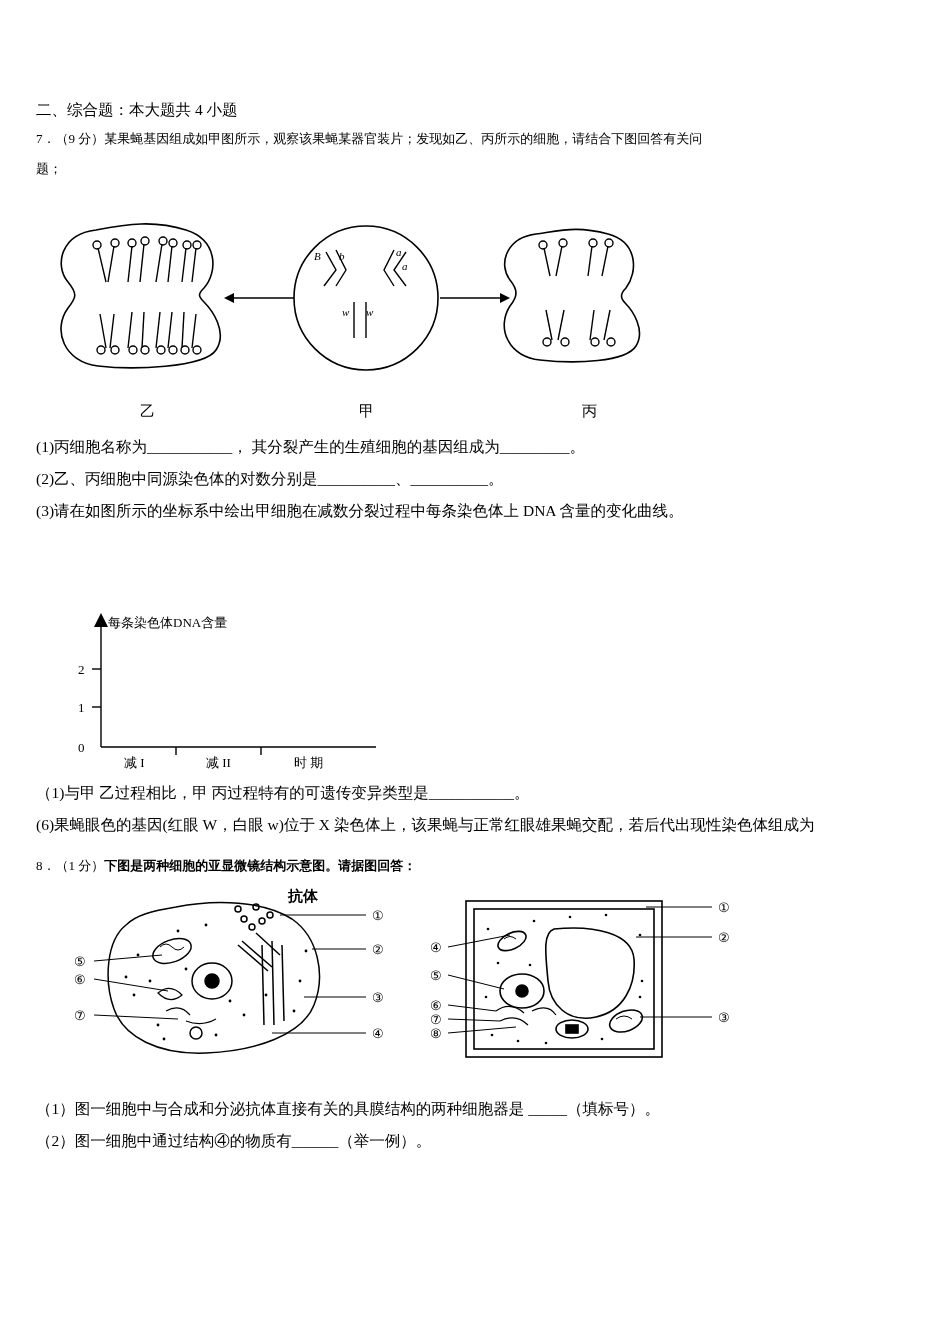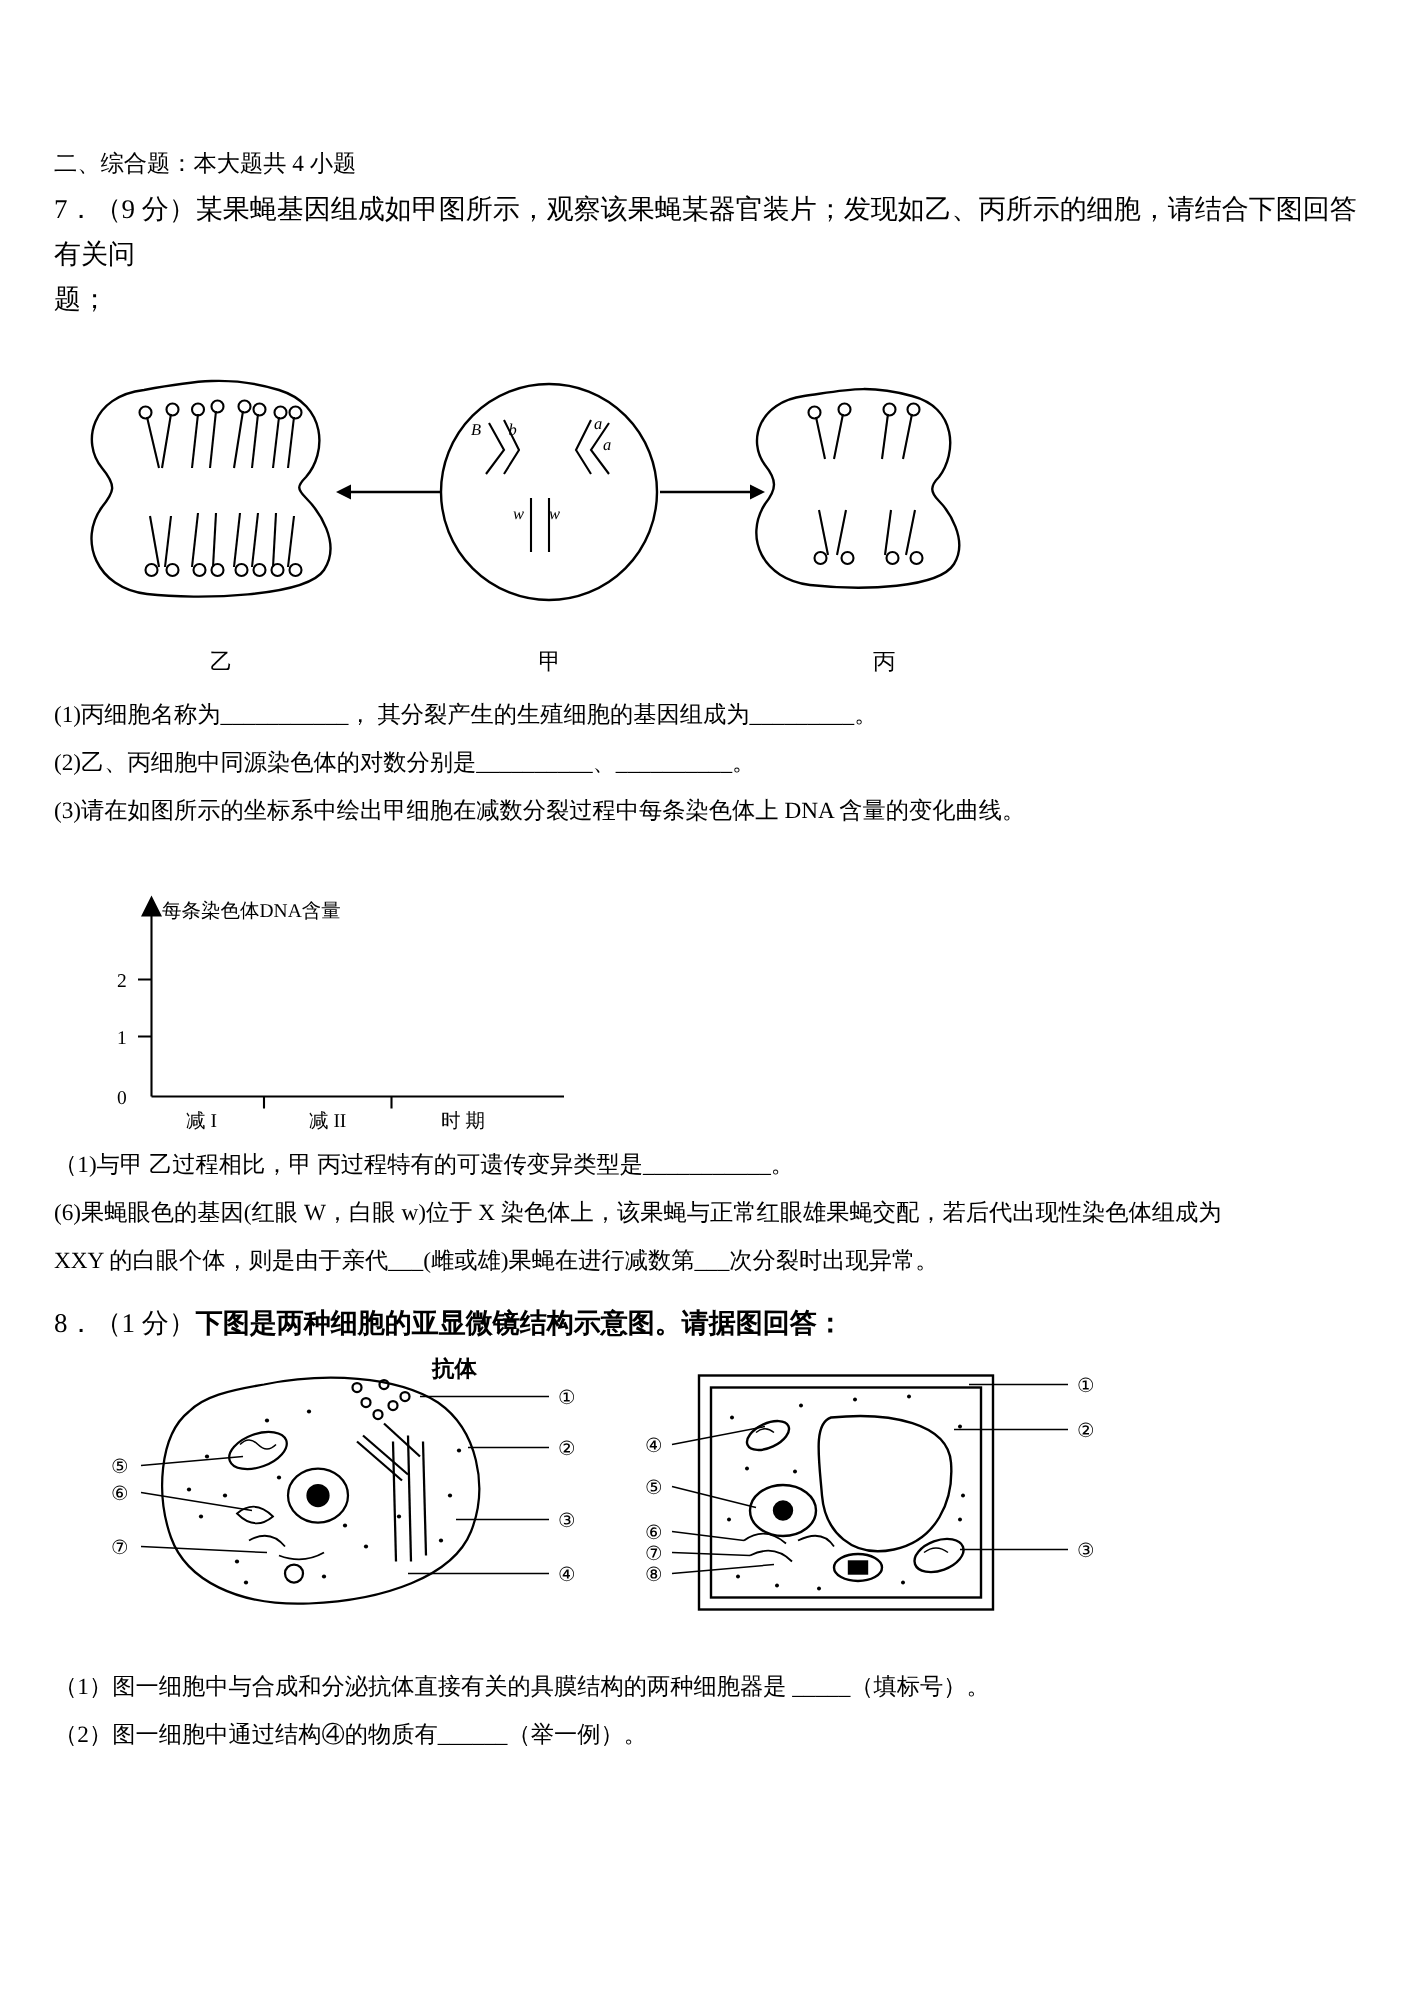--- a/index.html
+++ b/index.html
@@ -30,21 +30,21 @@
   }
   .bold {
     font-weight: bold;
   }
   .section-head {
     font-size: 15.5px;
     line-height: 28px;
     font-weight: normal;
   }
   .q-head {
-    font-size: 18px;
+    font-size: 13px;
     line-height: 30px;
   }
   .sub-q {
     font-size: 15.5px;
     line-height: 32px;
     font-weight: normal;
   }
   .fig-block {
     position: relative;
     margin: 6px 0 0 0;
@@ -53,20 +53,21 @@
     display: flex;
     font-size: 15px;
     margin-top: 2px;
   }
   svg { display: block; }
   .spacer-sm { height: 10px; }
   .spacer-md { height: 18px; }
   .spacer-lg { height: 34px; }
   .graph-wrap {
     margin-left: 10px;
+    margin-top: 46px;
   }
   .figs2 {
     display: flex;
     margin-left: 30px;
     margin-top: 4px;
   }
   .cap2 {
     display: flex;
     margin-left: 30px;
     font-size: 15px;
@@ -212,21 +213,20 @@
           <text x="32" y="145">0</text>
           <text x="78" y="160">减 I</text>
           <text x="160" y="160">减 II</text>
           <text x="248" y="160">时 期</text>
         </g>
       </svg>
     </div>
 
     <div class="sub-q">（1)与甲 乙过程相比，甲 丙过程特有的可遗传变异类型是___________。</div>
     <div class="sub-q">(6)果蝇眼色的基因(红眼 W，白眼 w)位于 X 染色体上，该果蝇与正常红眼雄果蝇交配，若后代出现性染色体组成为</div>
-    <div class="sub-q">XXY 的白眼个体，则是由于亲代___(雌或雄)果蝇在进行减数第___次分裂时出现异常。</div>
 
     <div class="spacer-sm"></div>
 
     <div class="q-head">
       <span>8．（1 分）</span><span class="bold">下图是两种细胞的亚显微镜结构示意图。请据图回答：</span>
     </div>
 
     <div class="figs2">
       <svg width="360" height="190" viewBox="0 0 360 190">
         <g fill="none" stroke="#000" stroke-width="1.5">

